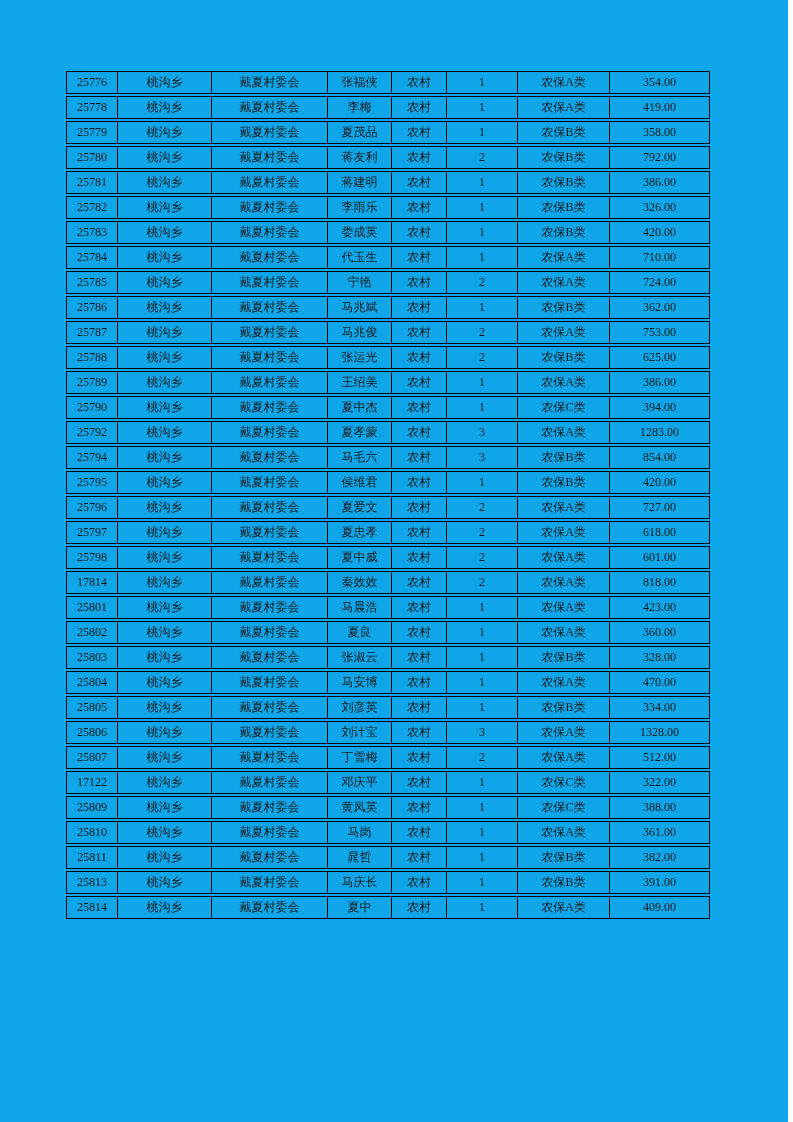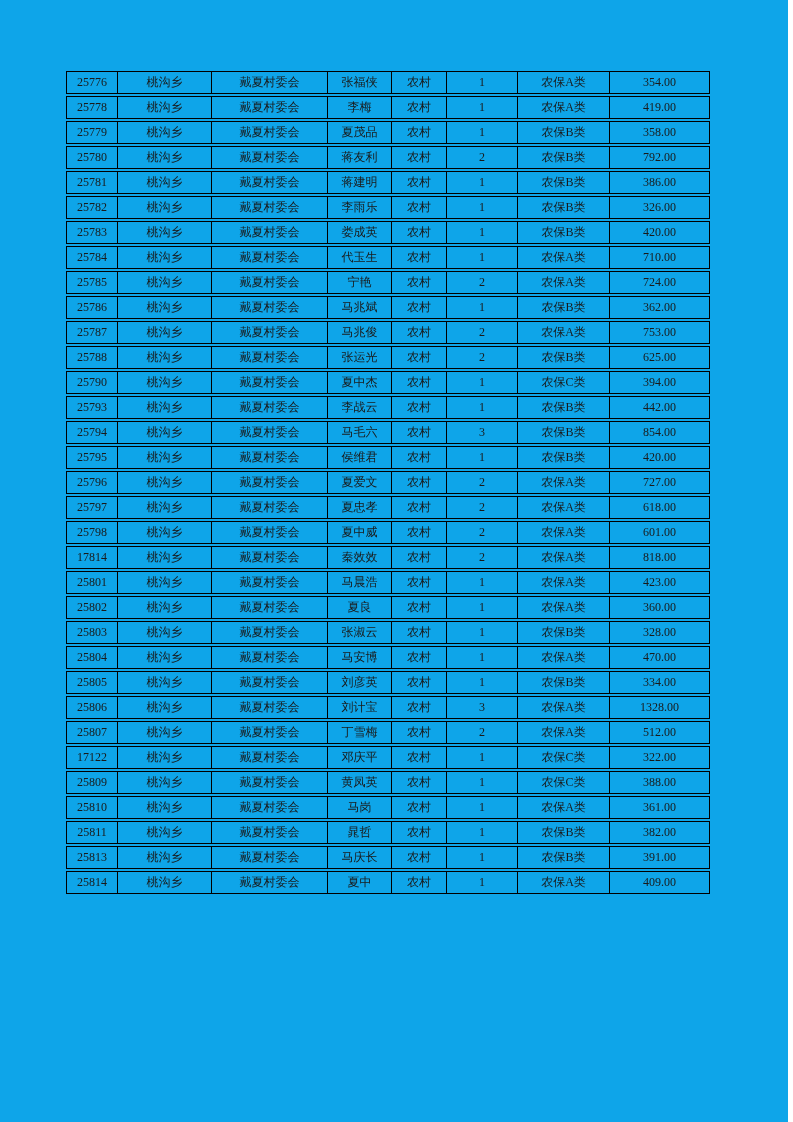--- a/index.html
+++ b/index.html
@@ -179,38 +179,48 @@
           <td>25788</td>
           <td>桃沟乡</td>
           <td>戴夏村委会</td>
           <td>张运光</td>
           <td>农村</td>
           <td>2</td>
           <td>农保B类</td>
           <td>625.00</td>
         </tr>
         <tr>
+          <td>25789</td>
+          <td>桃沟乡</td>
+          <td>戴夏村委会</td>
+          <td>王绍美</td>
+          <td>农村</td>
+          <td>1</td>
+          <td>农保A类</td>
+          <td>386.00</td>
+        </tr>
+        <tr>
           <td>25790</td>
           <td>桃沟乡</td>
           <td>戴夏村委会</td>
           <td>夏中杰</td>
           <td>农村</td>
           <td>1</td>
           <td>农保C类</td>
           <td>394.00</td>
         </tr>
         <tr>
-          <td>25793</td>
-          <td>桃沟乡</td>
-          <td>戴夏村委会</td>
-          <td>李战云</td>
-          <td>农村</td>
-          <td>1</td>
-          <td>农保B类</td>
-          <td>442.00</td>
+          <td>25792</td>
+          <td>桃沟乡</td>
+          <td>戴夏村委会</td>
+          <td>夏孝蒙</td>
+          <td>农村</td>
+          <td>3</td>
+          <td>农保A类</td>
+          <td>1283.00</td>
         </tr>
         <tr>
           <td>25794</td>
           <td>桃沟乡</td>
           <td>戴夏村委会</td>
           <td>马毛六</td>
           <td>农村</td>
           <td>3</td>
           <td>农保B类</td>
           <td>854.00</td>

